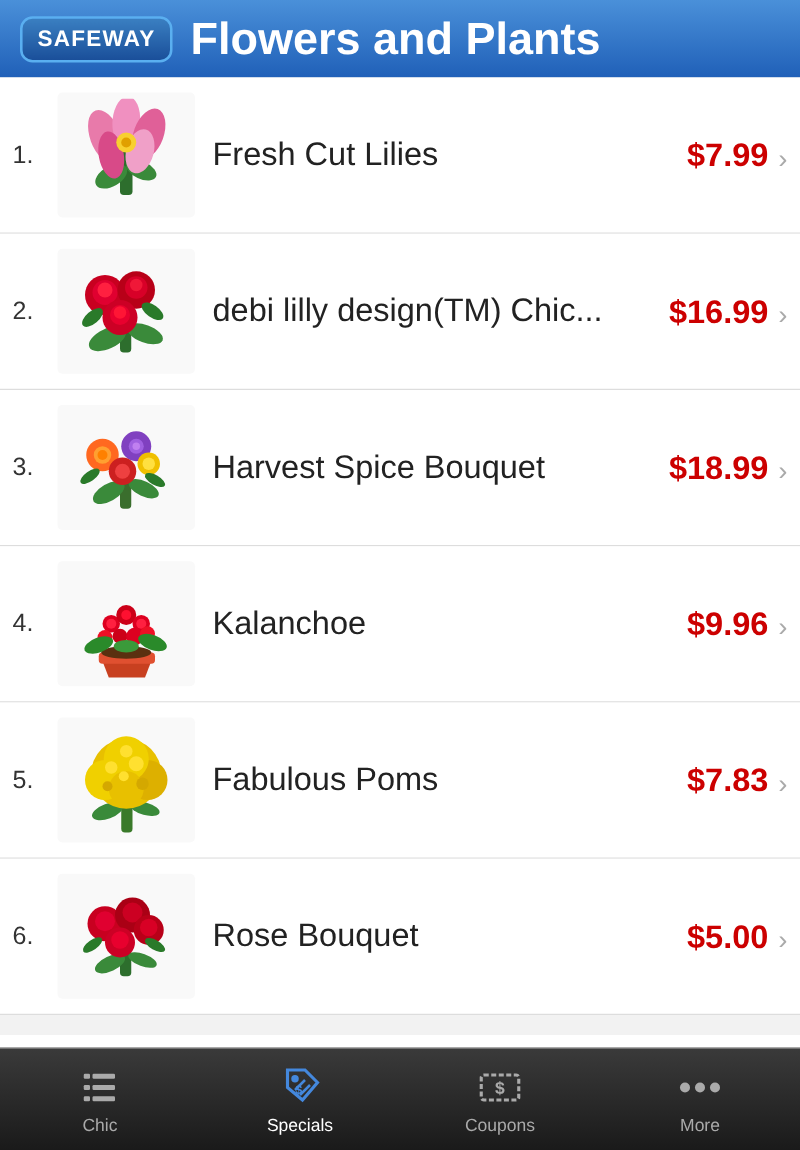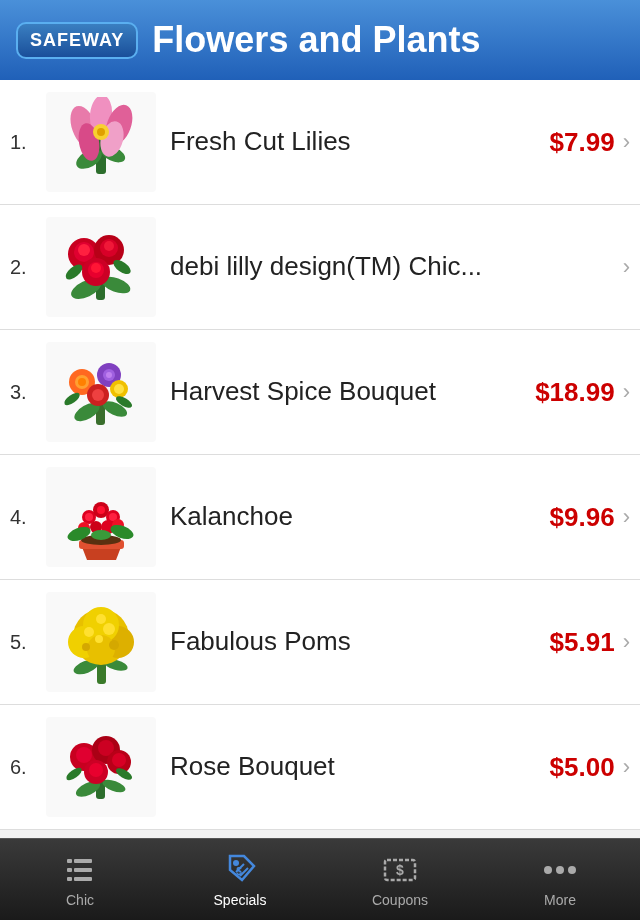--- a/index.html
+++ b/index.html
@@ -9,21 +9,21 @@
       height: 920px;
       font-family: -apple-system, 'Helvetica Neue', Arial, sans-serif;
       background: #fff;
       overflow: hidden;
       position: relative;
     }
 
     
     .header {
       background: linear-gradient(to bottom, #4a90d9, #2060b8);
-      height: 80px;
+      height: 62px;
       display: flex;
       align-items: center;
       padding: 0 16px;
       gap: 14px;
     }
 
     .safeway-badge {
       background: linear-gradient(to bottom, #3a7fc1, #1a4f9a);
       border: 2px solid #5aaff0;
       border-radius: 10px;
@@ -100,21 +100,21 @@
     }
 
     .chevron {
       color: #aaa;
       font-size: 22px;
       margin-left: 2px;
     }
 
     .price-chevron {
       display: flex;
-      align-items: center;
+      align-items: flex-end;
       flex-shrink: 0;
     }
 
     
     .tab-bar {
       position: absolute;
       bottom: 0;
       left: 0;
       width: 640px;
       height: 82px;
@@ -215,20 +215,21 @@
         <circle cx="42" cy="50" r="14" fill="#cc0025"></circle>
         <circle cx="42" cy="48" r="8" fill="#e8002e"></circle>
         <circle cx="42" cy="46" r="5" fill="#ff1535"></circle>
 
         <ellipse cx="20" cy="50" rx="10" ry="5" fill="#2a7a2a" transform="rotate(-40,20,50)"></ellipse>
         <ellipse cx="68" cy="45" rx="10" ry="5" fill="#2a7a2a" transform="rotate(35,68,45)"></ellipse>
       </svg>
     </div>
     <span class="item-name">debi lilly design(TM) Chic...</span>
     <div class="price-chevron">
+      <span class="item-price">$16.99</span>
       <span class="chevron">›</span>
     </div>
   </div>
 
   <div class="product-item">
     <span class="item-number">3.</span>
     <div class="item-image">
 
       <svg class="flower-svg" viewBox="0 0 95 90" xmlns="http://www.w3.org/2000/svg">
         <g transform="translate(47,75)">
@@ -315,21 +316,21 @@
         <circle cx="35" cy="35" r="5" fill="#ffe030"></circle>
         <circle cx="55" cy="32" r="6" fill="#ffe030"></circle>
         <circle cx="45" cy="42" r="4" fill="#ffe030"></circle>
         <circle cx="60" cy="48" r="5" fill="#d4a800"></circle>
         <circle cx="32" cy="50" r="4" fill="#d4a800"></circle>
         <circle cx="47" cy="22" r="5" fill="#ffe030"></circle>
       </svg>
     </div>
     <span class="item-name">Fabulous Poms</span>
     <div class="price-chevron">
-      <span class="item-price">$5.91</span>
+      <span class="item-price">$7.83</span>
       <span class="chevron">›</span>
     </div>
   </div>
 
   <div class="product-item partial">
     <span class="item-number">6.</span>
     <div class="item-image">
 
       <svg class="flower-svg" viewBox="0 0 95 90" xmlns="http://www.w3.org/2000/svg">
         <g transform="translate(47,75)">

